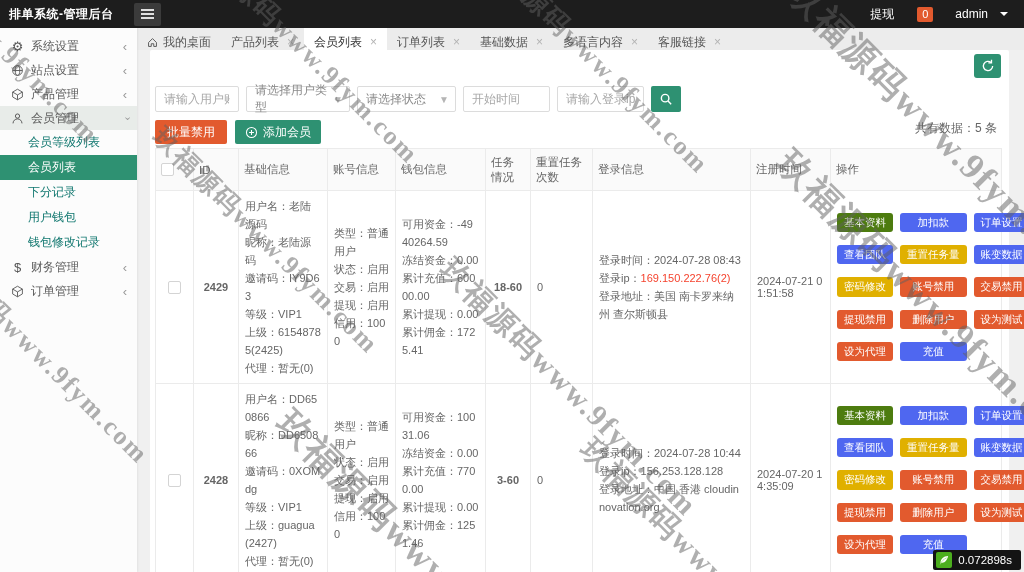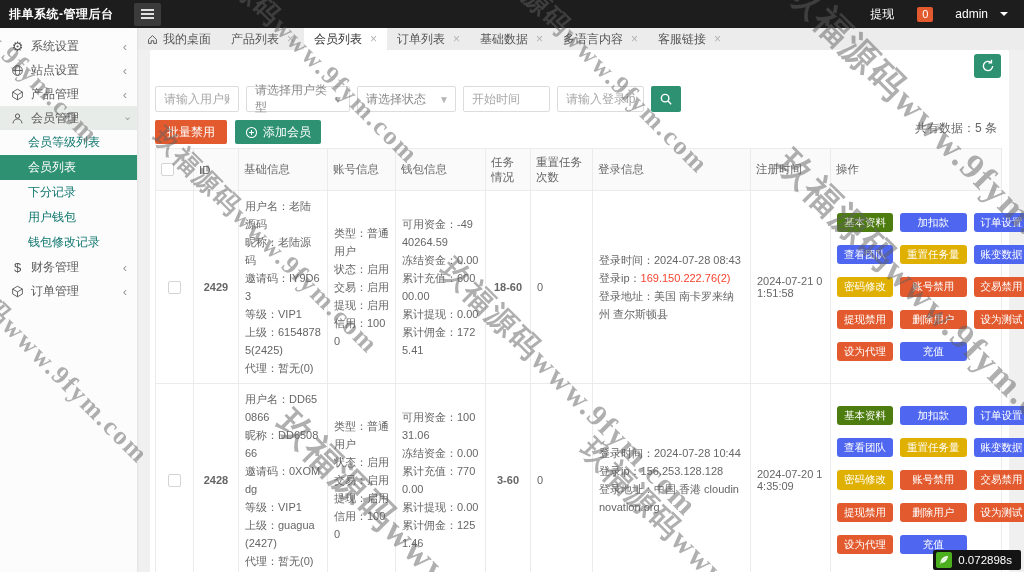--- a/index.html
+++ b/index.html
@@ -25,21 +25,21 @@
   .side-item.expanded{background:#e8ece9;font-family:Liberation Serif, serif;}
   .s-icon{width:15px;margin-right:6px;display:flex;align-items:center;justify-content:center;}
   .gchar{font-size:13px;color:#555;line-height:1;}
   .chev{margin-left:auto;color:#999;font-size:13px;line-height:1;}
   .chev.down{transform:rotate(-90deg);}
   .sub-item{height:25px;line-height:25px;padding-left:28px;font-size:12px;color:#0f766e;cursor:pointer;}
   .sub-item.active{background:#2e9172;color:#fff;}
 
   .main{flex:1;display:flex;flex-direction:column;min-width:0;}
   .tabbar{height:22px;background:#ececec;display:flex;font-size:12px;color:#555;flex:none;}
-  .tab{display:flex;align-items:center;padding:8px 10px;gap:5px;cursor:pointer;white-space:nowrap;}
+  .tab{display:flex;align-items:center;padding:14px 10px;gap:5px;cursor:pointer;white-space:nowrap;}
   .tab.active{background:#fff;color:#333;}
   .t-close{color:#b3b3b3;font-size:12px;margin-left:3px;line-height:1;}
   .t-icon{display:flex;align-items:center;}
 
   .content{flex:1;background:#f0f0f0;padding:0 15px 0 13px;position:relative;}
   .card{background:#fff;border-radius:2px;min-height:640px;position:relative;padding:36px 6px 0 5px;}
   .refresh{position:absolute;top:4px;right:8px;width:27px;height:24px;background:#2e9172;border:none;border-radius:3px;display:flex;align-items:center;justify-content:center;cursor:pointer;}
 
   .filters{display:flex;gap:7px;align-items:center;}
   .f-input{height:26px;border:1px solid #dcdcdc;border-radius:2px;padding:0 8px;font-size:12px;color:#666;background:#fff;}

